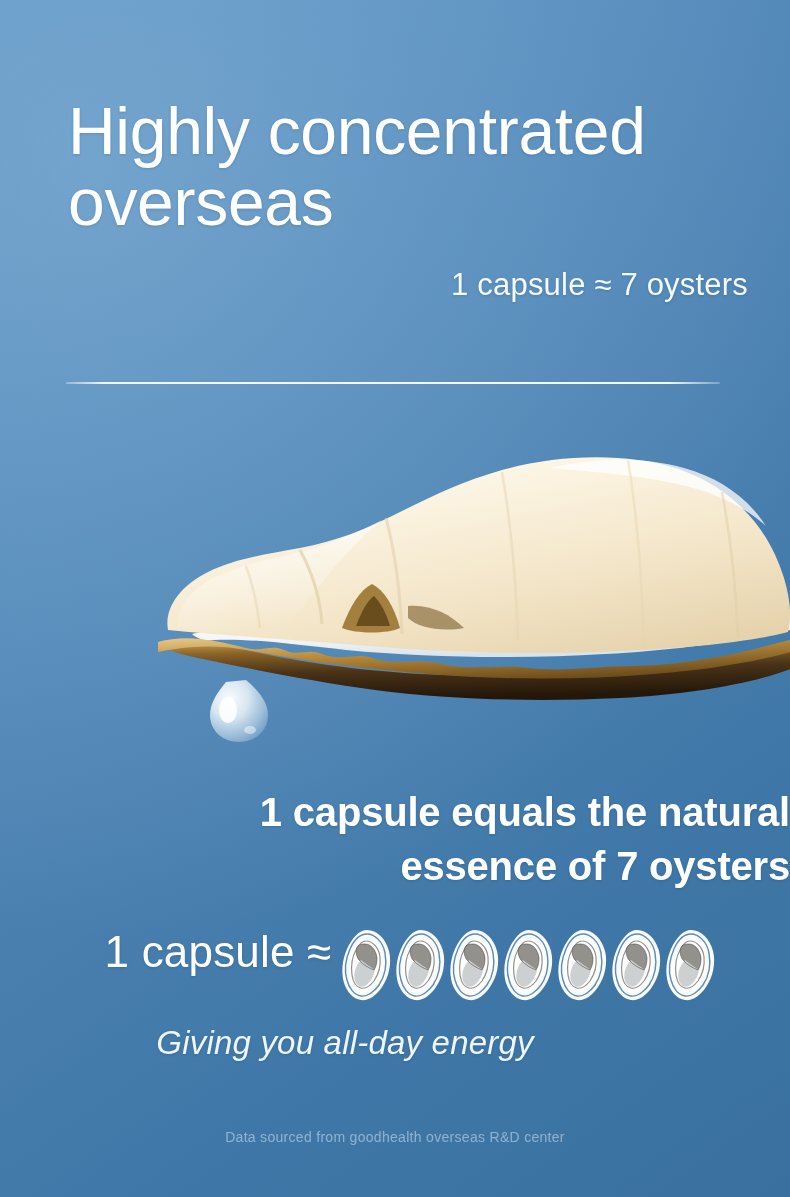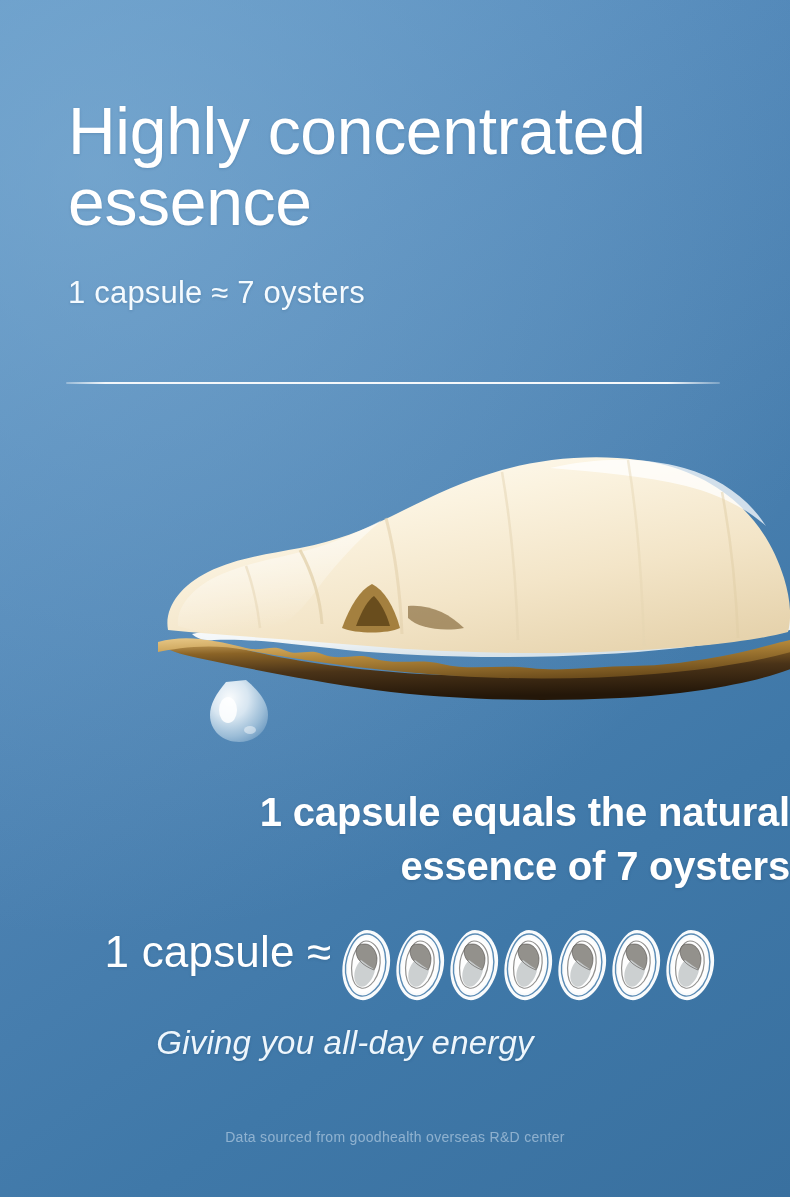--- a/index.html
+++ b/index.html
@@ -28,26 +28,27 @@
   .headline {
     font-size: 66px;
     line-height: 1.08;
     font-weight: 300;
     color: #ffffff;
     letter-spacing: -0.3px;
     white-space: pre-line;
     text-shadow: 0 1px 3px rgba(20,55,90,0.18);
   }
   .subline {
-    margin-top: 36px;
+    margin-top: 28px;
     font-size: 31px;
     font-weight: 400;
     color: #f4fafe;
     letter-spacing: 0.2px;
     text-shadow: 0 1px 3px rgba(20,55,90,0.18);
+    text-align: right;
   }
   .divider {
     position: absolute;
     left: 66px;
     top: 382px;
     width: 654px;
     height: 2px;
     background: linear-gradient(90deg,
         rgba(255,255,255,0.30) 0%,
         rgba(255,255,255,0.92) 6%,
@@ -138,21 +139,21 @@
     letter-spacing: 0.3px;
   }
 </style>
 </head>
 <body>
 
 <div class="poster">
 
   <div class="head-block">
     <div class="headline">Highly concentrated
-essence</div>
+overseas</div>
     <div class="subline">1 capsule ≈ 7 oysters</div>
   </div>
 
   <div class="divider"></div>
 
   <div class="oyster-photo">
     <svg viewBox="0 0 650 310" xmlns="http://www.w3.org/2000/svg">
       <defs>
         <linearGradient id="meatG" x1="0.15" y1="0" x2="0.8" y2="1">
           <stop offset="0%" stop-color="#fffdf6"></stop>

